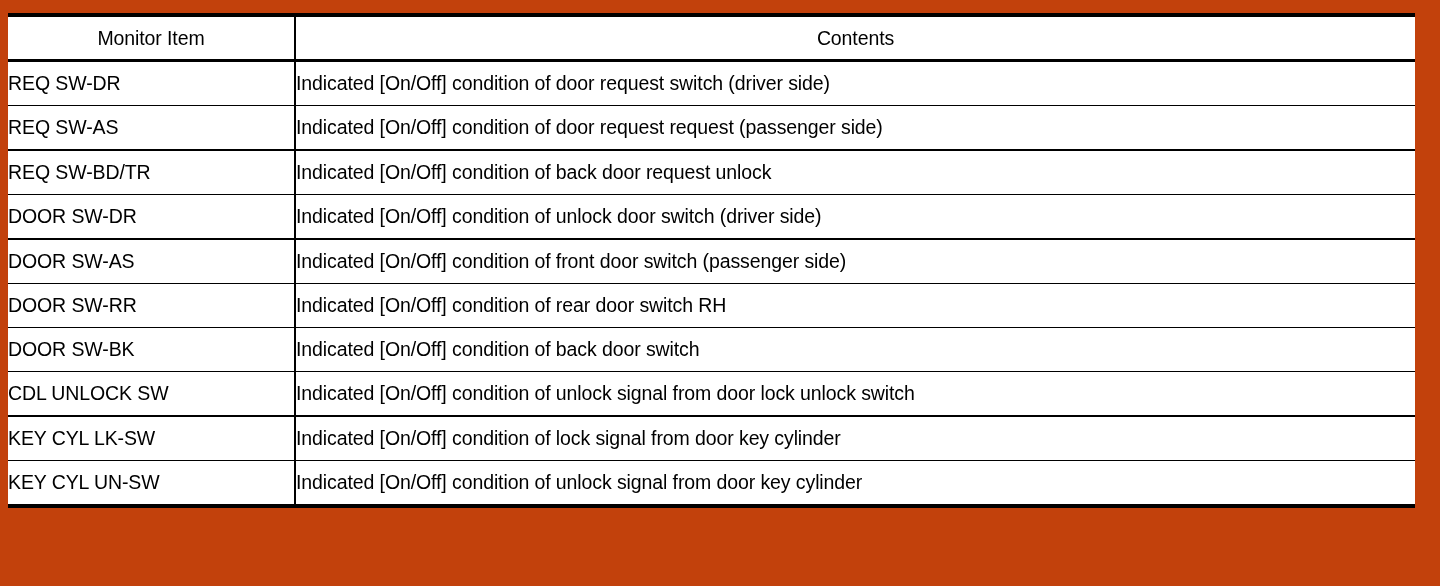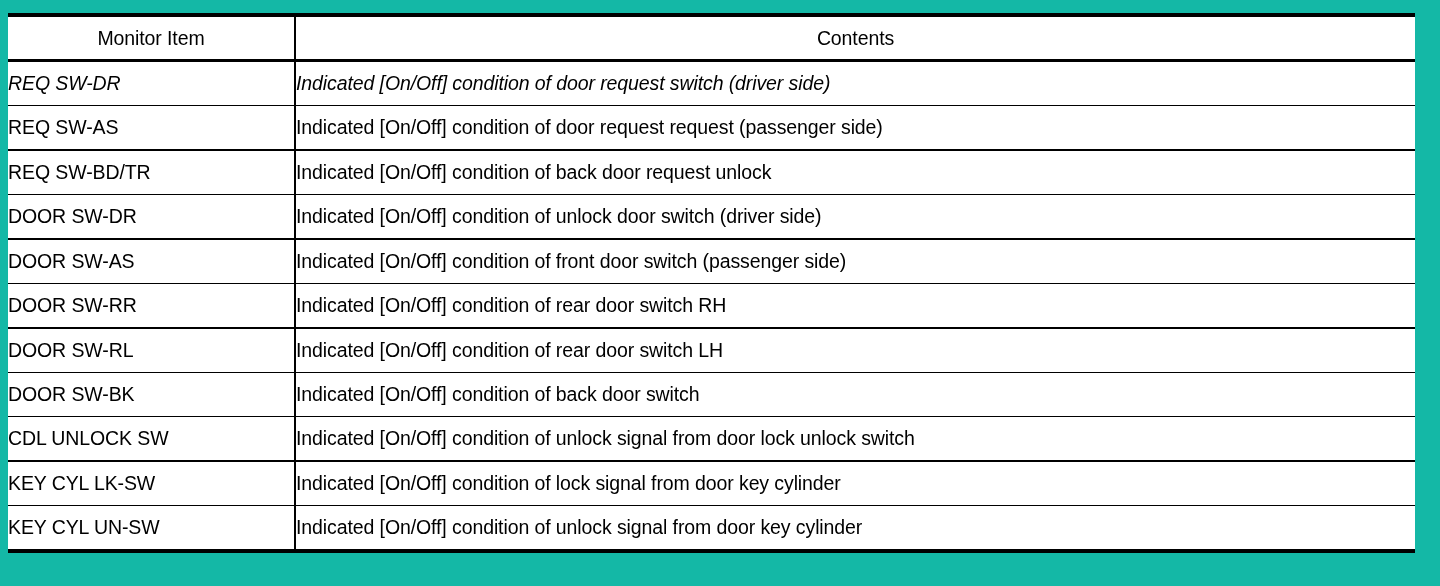--- a/index.html
+++ b/index.html
@@ -12,21 +12,21 @@
     height: 586px;
     font-family: "Liberation Sans", sans-serif;
     color: #000000;
     -webkit-font-smoothing: none;
   }
   .page {
     position: relative;
     width: 1440px;
     height: 586px;
     overflow: hidden;
-    background: #14b8a6;
+    background: #c2410c;
   }
   .table-wrap {
     position: absolute;
     left: 8px;
     top: 13px;
     width: 1407px;
   }
   table.monitor-table {
     border-collapse: collapse;
     table-layout: fixed;
@@ -60,21 +60,20 @@
     text-align: center;
     border-left: 2px solid #000;
   }
 
   tbody tr.data-row td {
     height: 43px;
     border-top: 1px solid #000;
   }
   tbody tr.data-row:first-child td {
     border-top: 0;
-    font-style: italic;
   }
   
   tbody tr.data-row.heavy td {
     border-top: 2px solid #000;
   }
   tbody tr.data-row:last-child td {
     border-bottom: 4px solid #000;
   }
 
   td.cell-item {
@@ -123,24 +122,20 @@
           <td class="cell-contents">Indicated [On/Off] condition of unlock door switch (driver side)</td>
         </tr>
         <tr class="data-row heavy">
           <td class="cell-item">DOOR SW-AS</td>
           <td class="cell-contents">Indicated [On/Off] condition of front door switch (passenger side)</td>
         </tr>
         <tr class="data-row">
           <td class="cell-item">DOOR SW-RR</td>
           <td class="cell-contents">Indicated [On/Off] condition of rear door switch RH</td>
         </tr>
-        <tr class="data-row heavy">
-          <td class="cell-item">DOOR SW-RL</td>
-          <td class="cell-contents">Indicated [On/Off] condition of rear door switch LH</td>
-        </tr>
         <tr class="data-row">
           <td class="cell-item">DOOR SW-BK</td>
           <td class="cell-contents">Indicated [On/Off] condition of back door switch</td>
         </tr>
         <tr class="data-row">
           <td class="cell-item">CDL UNLOCK SW</td>
           <td class="cell-contents">Indicated [On/Off] condition of unlock signal from door lock unlock switch</td>
         </tr>
         <tr class="data-row heavy">
           <td class="cell-item">KEY CYL LK-SW</td>

